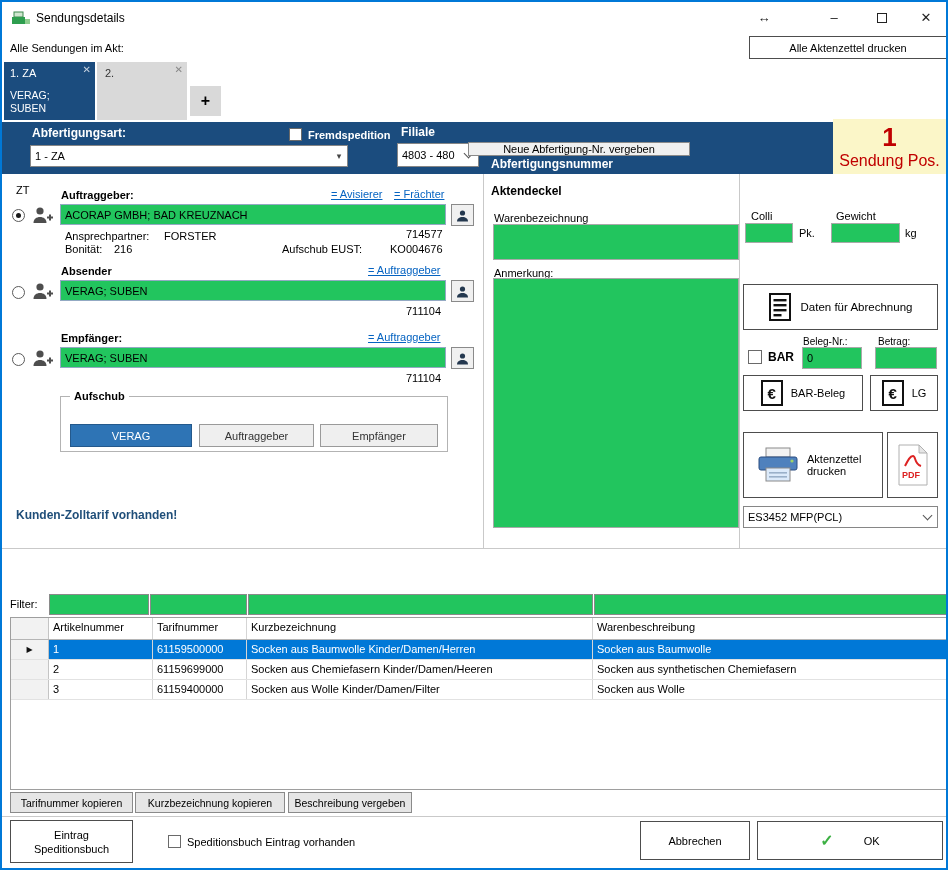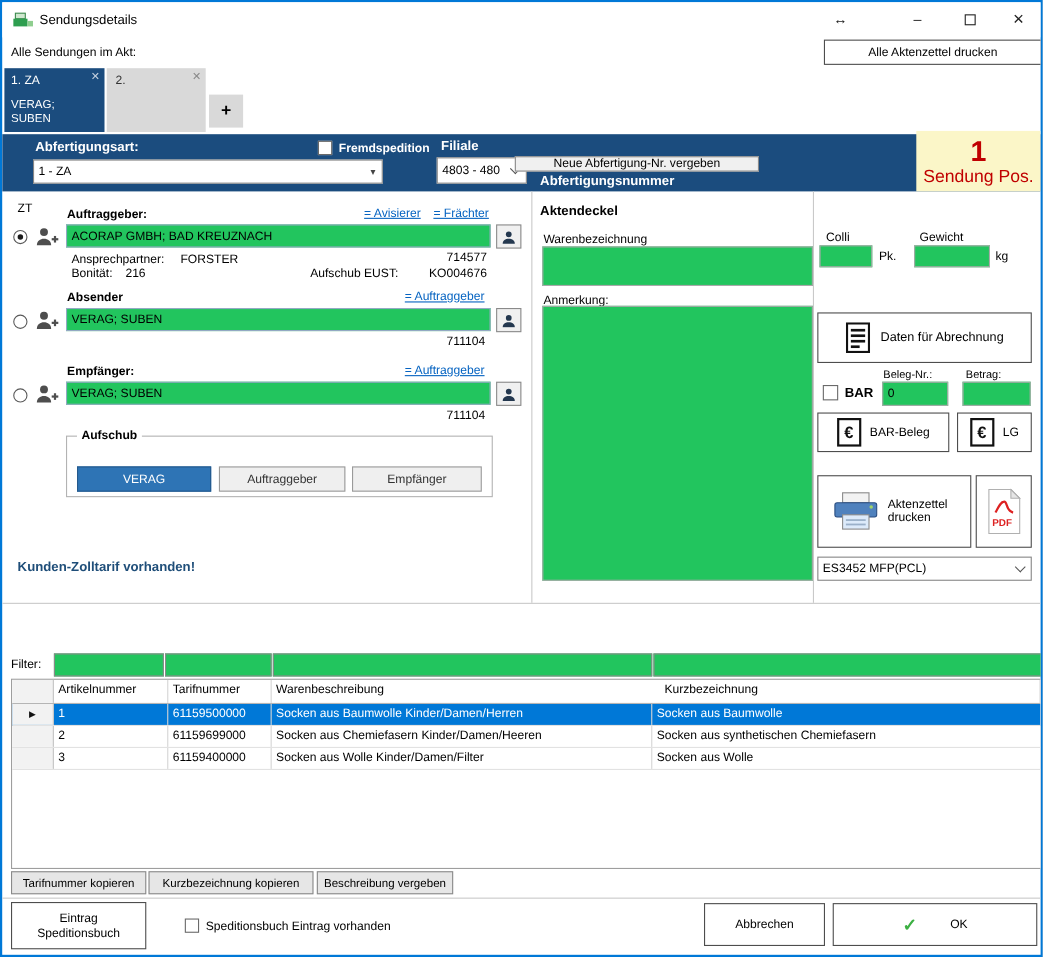--- a/index.html
+++ b/index.html
@@ -269,22 +269,22 @@
   <input class="input gray" style="left: 47px; top: 592px; width: 100px; height: 21px; border-color: rgb(138, 138, 138);" value="">
   <input class="input gray" style="left: 148px; top: 592px; width: 97px; height: 21px; border-color: rgb(138, 138, 138);" value="">
   <input class="input gray" style="left: 246px; top: 592px; width: 345px; height: 21px; border-color: rgb(138, 138, 138);" value="">
   <input class="input gray" style="left: 592px; top: 592px; width: 353px; height: 21px; border-color: rgb(138, 138, 138);" value="">
 
   <div class="tbl">
     <div class="trow hdr">
       <div class="cell c-sel"></div>
       <div class="cell c1">Artikelnummer</div>
       <div class="cell c2">Tarifnummer</div>
+      <div class="cell c3">Kurzbezeichnung</div>
       <div class="cell c4">Warenbeschreibung</div>
-      <div class="cell c3">Kurzbezeichnung</div>
     </div>
     <div class="trow selected">
       <div class="cell c-sel">▶</div>
       <div class="cell c1">1</div>
       <div class="cell c2">61159500000</div>
       <div class="cell c3">Socken aus Baumwolle Kinder/Damen/Herren</div>
       <div class="cell c4">Socken aus Baumwolle</div>
     </div>
     <div class="trow">
       <div class="cell c-sel"></div>

